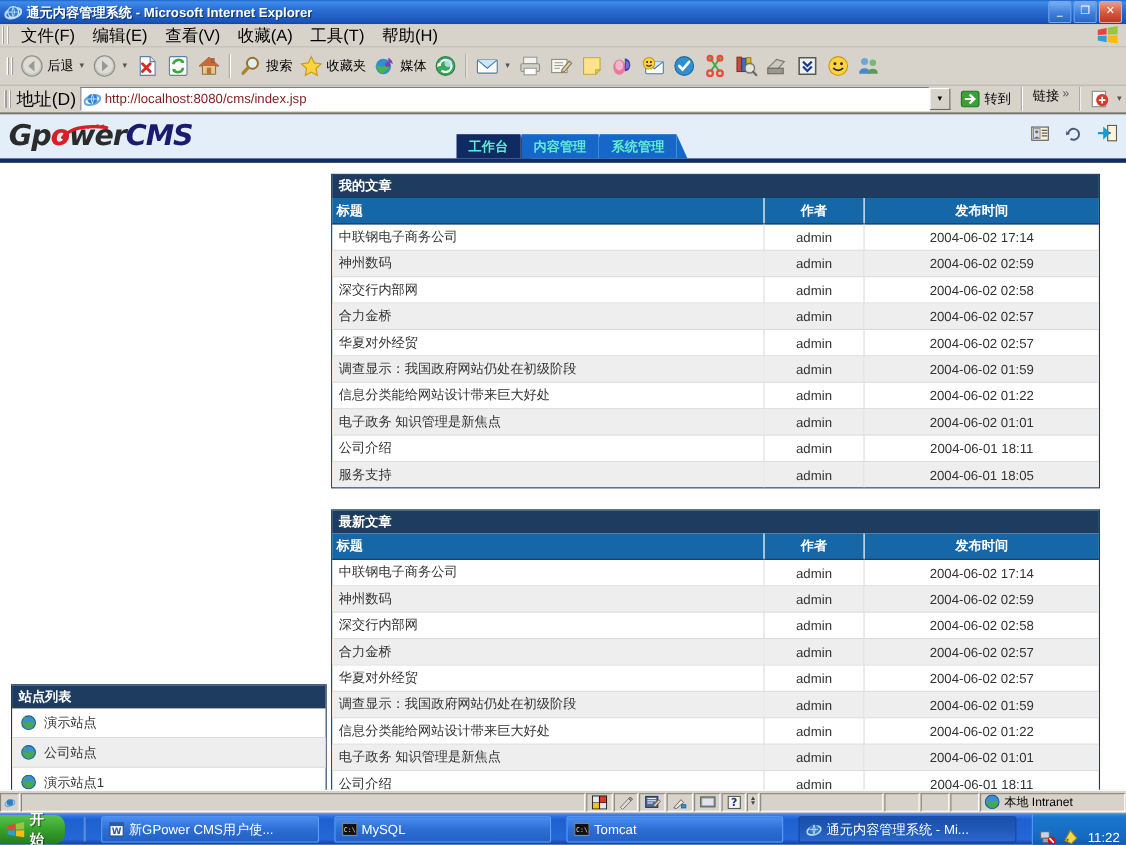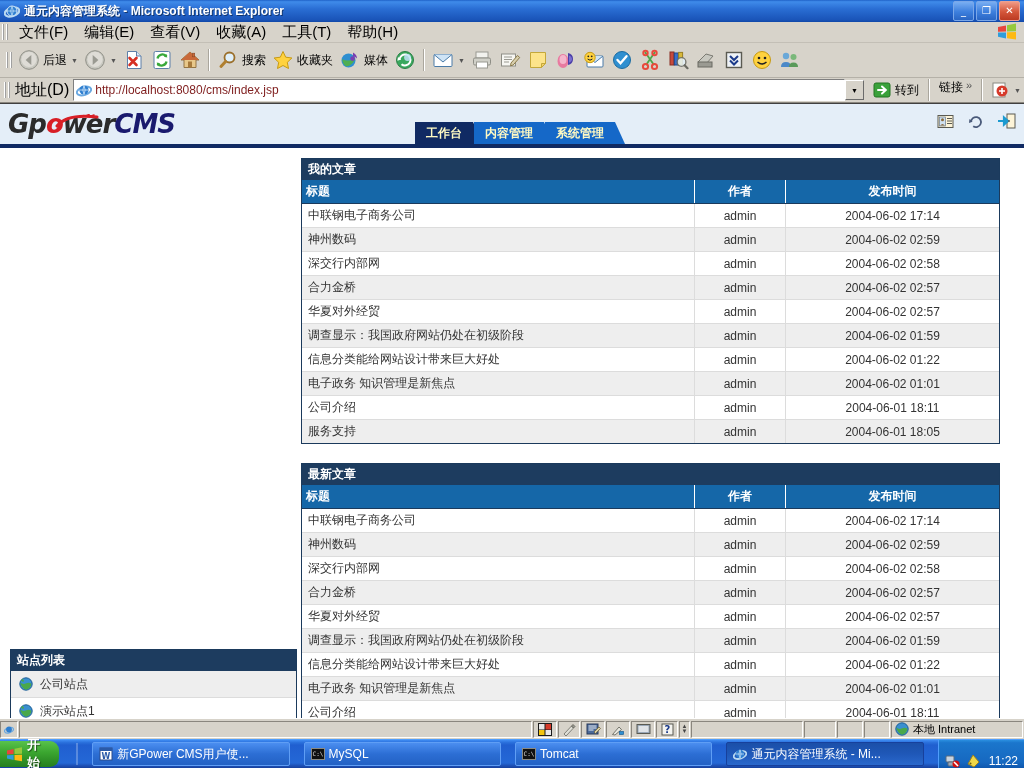--- a/index.html
+++ b/index.html
@@ -85,21 +85,21 @@
     letter-spacing:-1px;margin-left:8px;line-height:1;position:relative;}
   .logo .g{color:#2b2b2b;}
   .logo .o{color:#d81f26;}
   .logo .wer{color:#2b2b2b;}
   .logo .cms{color:#1a1a6e;}
   .swoosh{position:absolute;left:47px;top:-5px;width:46px;height:14px;}
 
   .tabs{position:absolute;left:415px;bottom:0;display:flex;align-items:flex-end;height:22px;}
   .tab{
     height:22px;display:flex;align-items:center;padding:0 11px 0 11px;
-    color:#fef9c3;font-size:12px;font-weight:bold;position:relative;margin-right:1px;
+    color:#5eead4;font-size:12px;font-weight:bold;position:relative;margin-right:1px;
     font-family:"DejaVu Sans","Liberation Sans",sans-serif;
   }
   .tab.active{background:#102a63;}
   .tab.normal{background:#1568c8;}
   .tab:after{content:"";position:absolute;right:-10px;top:0;width:0;height:0;
     border-style:solid;border-width:0 10px 22px 0;}
   .tab.active:after{border-color:transparent transparent #102a63 transparent;}
   .tab.normal:after{border-color:transparent transparent #1568c8 transparent;}
 
   .hdr-icons{position:absolute;right:8px;top:9px;display:flex;gap:14px;align-items:center;}
@@ -549,20 +549,30 @@
         </span>
       </div>
     </div>
 
     <div class="page-body">
 
       <div class="left-col">
         <div class="panel">
           <div class="panel-title">站点列表</div>
           <ul class="site-list">
+            <li>
+              <span class="globe">
+                <svg width="14" height="14" viewBox="0 0 14 14">
+                  <circle cx="7" cy="7" r="6.2" fill="#3a8fd0" stroke="#1f5f96"></circle>
+                  <path d="M1.2 5.5 q3 2.5 6 .8 q2.5-1.4 5.2 .4 q-.6 5-5.4 6 Q2.4 11.2 1.2 5.5 Z" fill="#4aa84a"></path>
+                  <path d="M3.5 1.8 q2.2 1.6 1 3.2 q-1.6-.4-2.4-1.6 Z" fill="#4aa84a"></path>
+                </svg>
+              </span>
+              <span>演示站点</span>
+            </li>
             <li class="alt">
               <span class="globe">
                 <svg width="14" height="14" viewBox="0 0 14 14">
                   <circle cx="7" cy="7" r="6.2" fill="#3a8fd0" stroke="#1f5f96"></circle>
                   <path d="M1.2 5.5 q3 2.5 6 .8 q2.5-1.4 5.2 .4 q-.6 5-5.4 6 Q2.4 11.2 1.2 5.5 Z" fill="#4aa84a"></path>
                   <path d="M3.5 1.8 q2.2 1.6 1 3.2 q-1.6-.4-2.4-1.6 Z" fill="#4aa84a"></path>
                 </svg>
               </span>
               <span>公司站点</span>
             </li>

